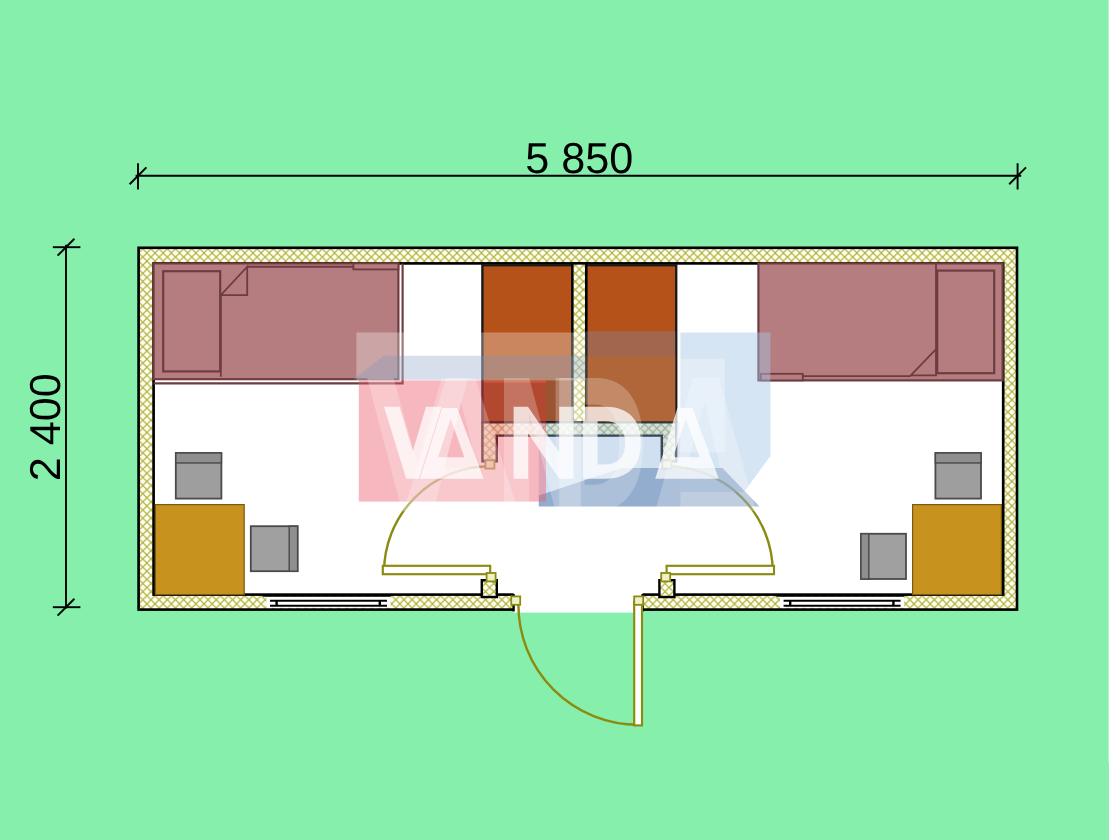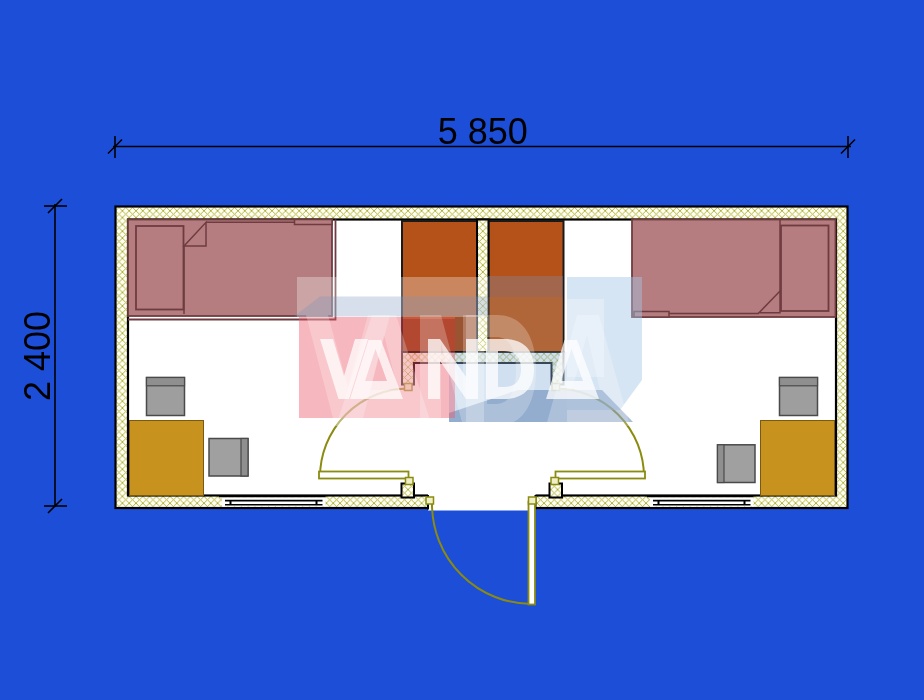--- a/index.html
+++ b/index.html
@@ -1,16 +1,16 @@
 <!DOCTYPE html>
 <html><head>
 <meta charset="utf-8">
 <style>
 html,body{margin:0;padding:0;background:#fff;}
-#page{position:relative;width:924px;height:700px;background:#1d4ed8;overflow:hidden;
+#page{position:relative;width:924px;height:700px;background:#86efac;overflow:hidden;
 font-family:"Liberation Sans", sans-serif;}
 </style>
 </head>
 <body>
 <div id="page">
 <svg width="924" height="700" viewBox="0 0 924 700">
 <defs>
 <pattern id="hatch" width="6.8" height="6.8" patternUnits="userSpaceOnUse">
 <rect width="6.8" height="6.8" fill="#fefef2"></rect>
 <path d="M0,0 L6.8,6.8 M6.8,0 L0,6.8" stroke="#b0b038" stroke-width="0.95"></path>

